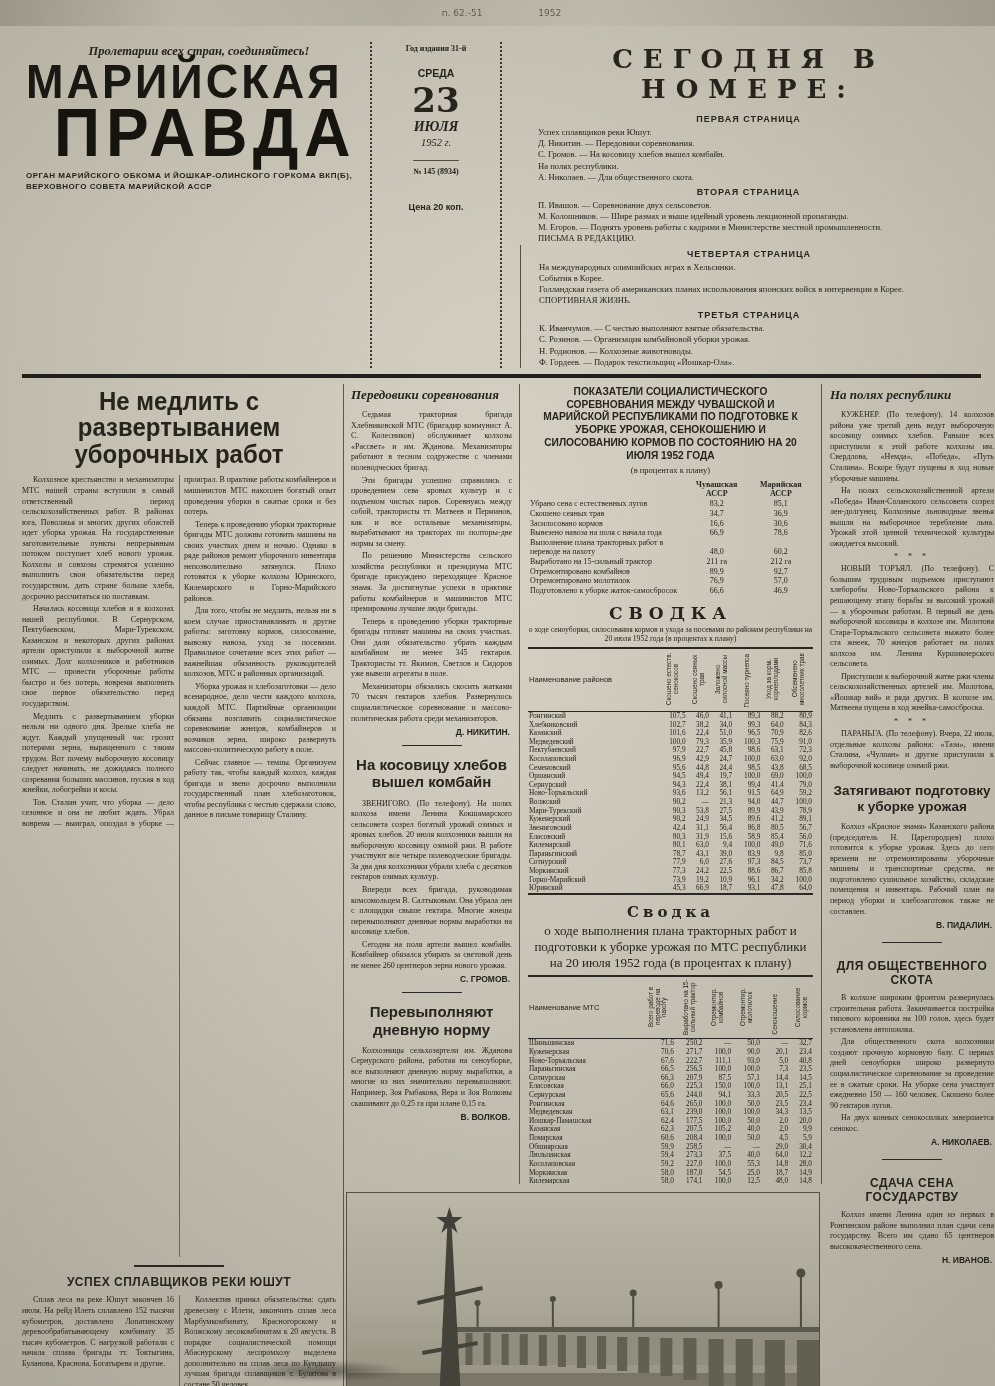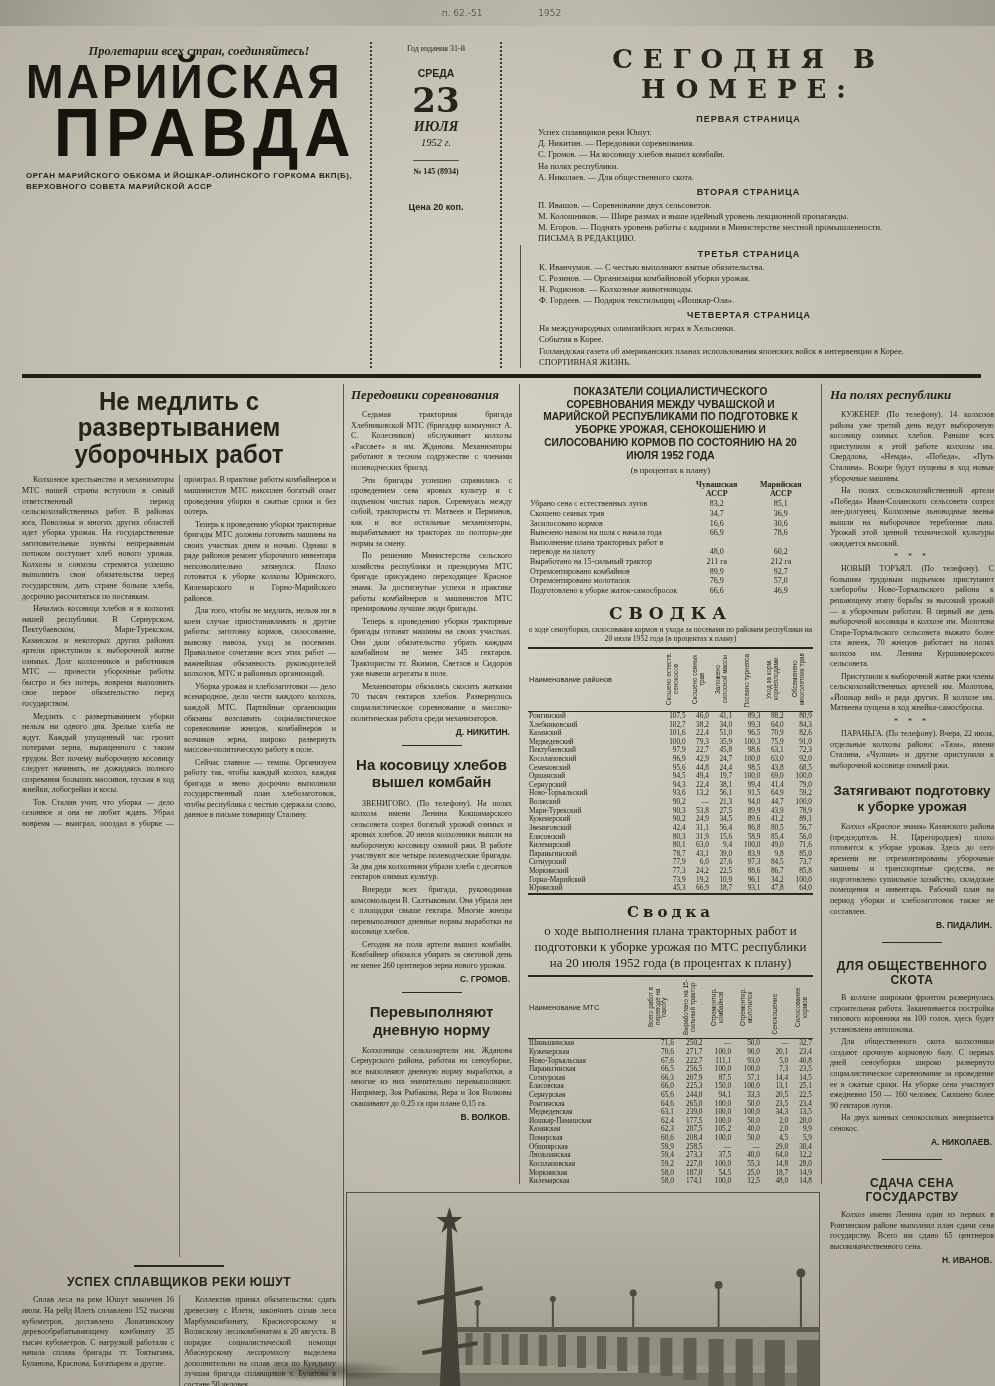--- a/index.html
+++ b/index.html
@@ -26,21 +26,21 @@
   .mast-left{width:336px;flex:none;padding-left:4px;}
   .slogan{font-style:italic;font-weight:bold;font-size:12.5px;text-align:center;margin:2px 0 2px 10px;}
   .title1{font-family:"Liberation Sans","DejaVu Sans",sans-serif;font-weight:900;font-size:45px;
     letter-spacing:3px;line-height:.95;color:#191813;transform:scaleY(1.05);}
   .title2{font-family:"Liberation Sans","DejaVu Sans",sans-serif;font-weight:900;font-size:64px;
     letter-spacing:6px;line-height:.9;color:#15140f;transform:scaleY(1.08);margin-left:28px;}
   .organ{font-family:"Liberation Sans","DejaVu Sans",sans-serif;font-weight:bold;font-size:8px;
     letter-spacing:.5px;margin-top:10px;line-height:1.35;text-transform:uppercase;}
   .datebox{width:116px;flex:none;margin:0 8px;border-left:2px dotted #3a372f;border-right:2px dotted #3a372f;
     padding:0 6px;display:flex;flex-direction:column;align-items:center;text-align:center;}
-  .edyear{font-size:8px;font-weight:normal;margin:2px 0 6px;}
+  .edyear{font-size:8px;font-weight:bold;margin:2px 0 6px;}
   .db-weekday{font-family:"Liberation Sans",sans-serif;font-weight:bold;font-size:10.5px;margin-top:8px;}
   .db-day{font-weight:900;font-size:34px;font-family:"DejaVu Serif",serif;line-height:1;margin:4px 0 2px;}
   .db-month{font-style:italic;font-weight:bold;font-size:14px;}
   .db-year{font-style:italic;font-size:10.5px;margin-top:2px;}
   .db-issue{font-size:8px;font-weight:bold;margin-top:12px;border-top:1px solid #55513f;padding-top:6px;}
   .db-price{font-family:"Liberation Sans",sans-serif;font-weight:bold;font-size:9px;margin-top:26px;}
   .today{flex:1;padding:0 4px 0 10px;}
   .today-title{font-weight:900;font-size:26px;letter-spacing:10px;text-align:center;
     font-family:"DejaVu Serif",serif;margin:2px 0 6px;}
   .today-cols{display:flex;flex-direction:column;}
@@ -142,35 +142,35 @@
             <div>
                 <div class="titem">П. Ивашов. — Соревнование двух сельсоветов.</div>
                 <div class="titem">М. Колошников. — Шире размах и выше идейный уровень лекционной пропаганды.</div>
                 <div class="titem">М. Егоров. — Поднять уровень работы с кадрами в Министерстве местной промышленности.</div>
                 <div class="titem">ПИСЬМА В РЕДАКЦИЮ.</div>
               </div>
           </div>
         </div>
         <div class="tcol">
           <div class="tsec">
+            <div class="tsec-h">ЧЕТВЕРТАЯ СТРАНИЦА</div>
+            <div>
+                <div class="titem">На международных олимпийских играх в Хельсинки.</div>
+                <div class="titem">События в Корее.</div>
+                <div class="titem">Голландская газета об американских планах использования японских войск в интервенции в Корее.</div>
+                <div class="titem">СПОРТИВНАЯ ЖИЗНЬ.</div>
+              </div>
+          </div>
+          <div class="tsec">
             <div class="tsec-h">ТРЕТЬЯ СТРАНИЦА</div>
             <div>
                 <div class="titem">К. Иванчумов. — С честью выполняют взятые обязательства.</div>
                 <div class="titem">С. Розинов. — Организация комбайновой уборки урожая.</div>
                 <div class="titem">Н. Родионов. — Колхозные животноводы.</div>
                 <div class="titem">Ф. Гордеев. — Подарок текстильщиц «Йошкар-Ола».</div>
-              </div>
-          </div>
-          <div class="tsec">
-            <div class="tsec-h">ЧЕТВЕРТАЯ СТРАНИЦА</div>
-            <div>
-                <div class="titem">На международных олимпийских играх в Хельсинки.</div>
-                <div class="titem">События в Корее.</div>
-                <div class="titem">Голландская газета об американских планах использования японских войск в интервенции в Корее.</div>
-                <div class="titem">СПОРТИВНАЯ ЖИЗНЬ.</div>
               </div>
           </div>
         </div>
       </div>
     </div>
   </div>
 
   <div class="content">
 
     <div class="col col1">

